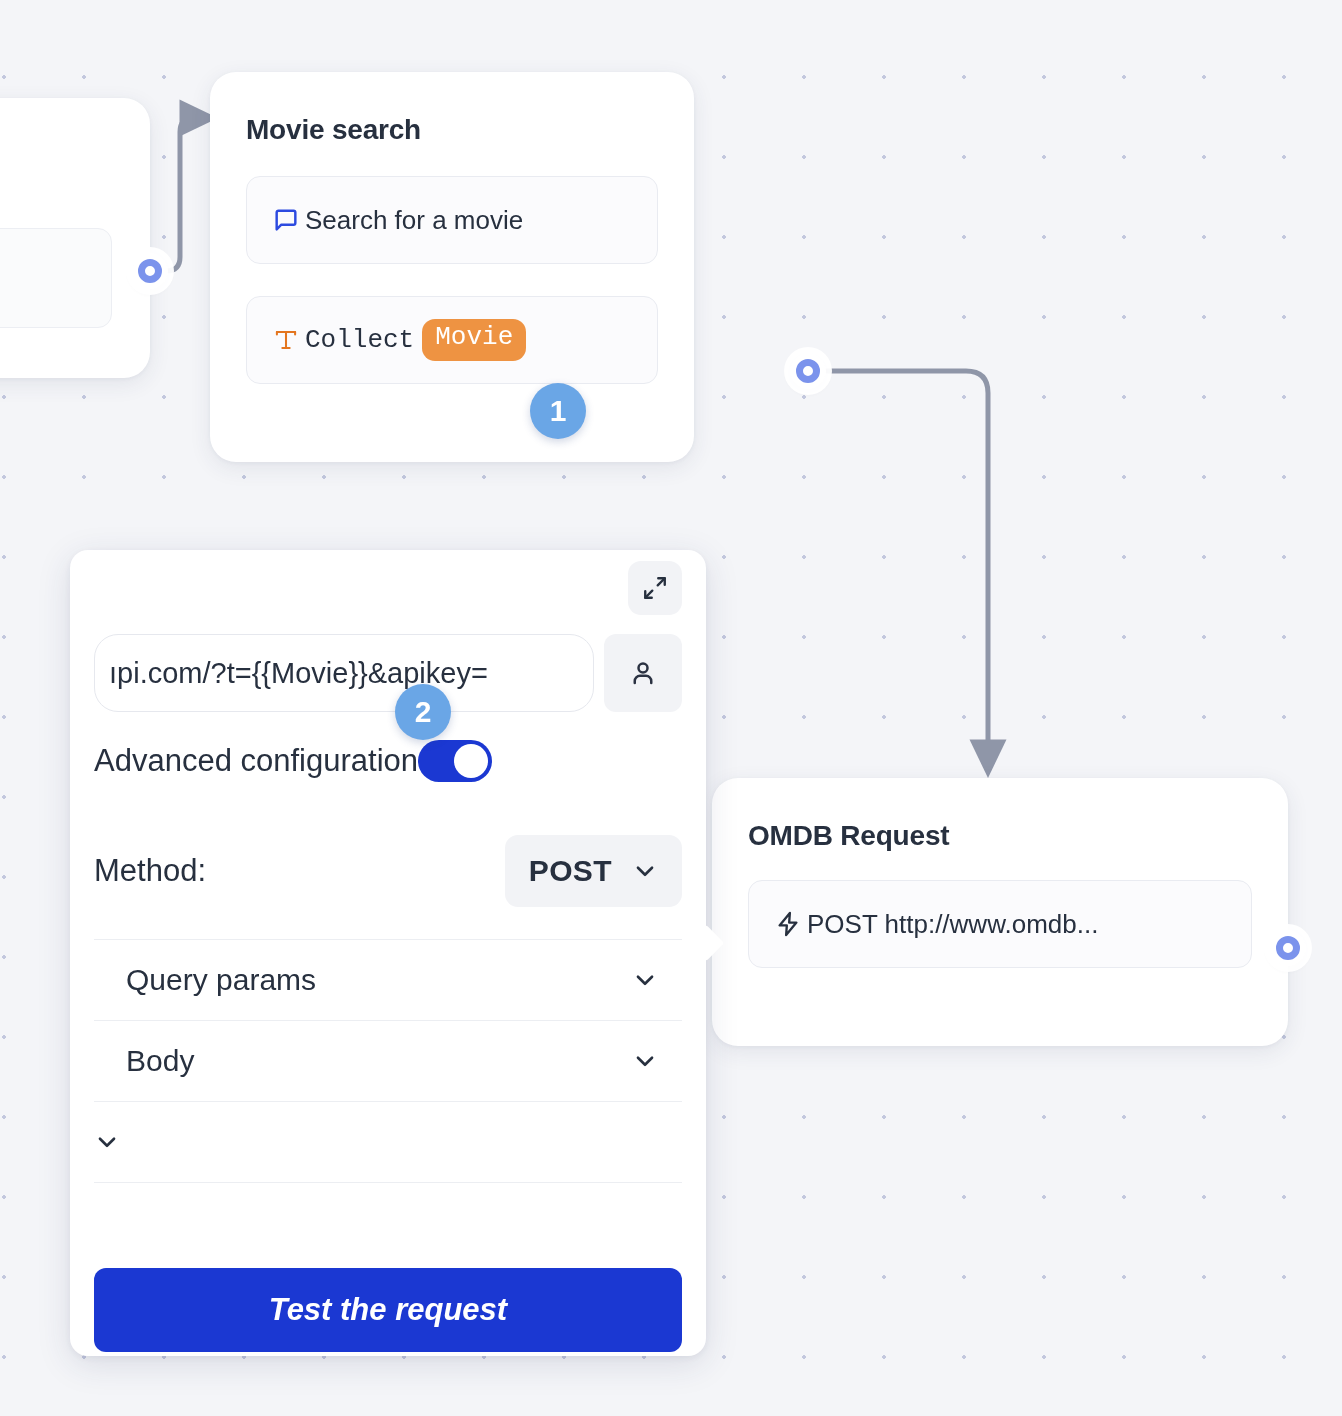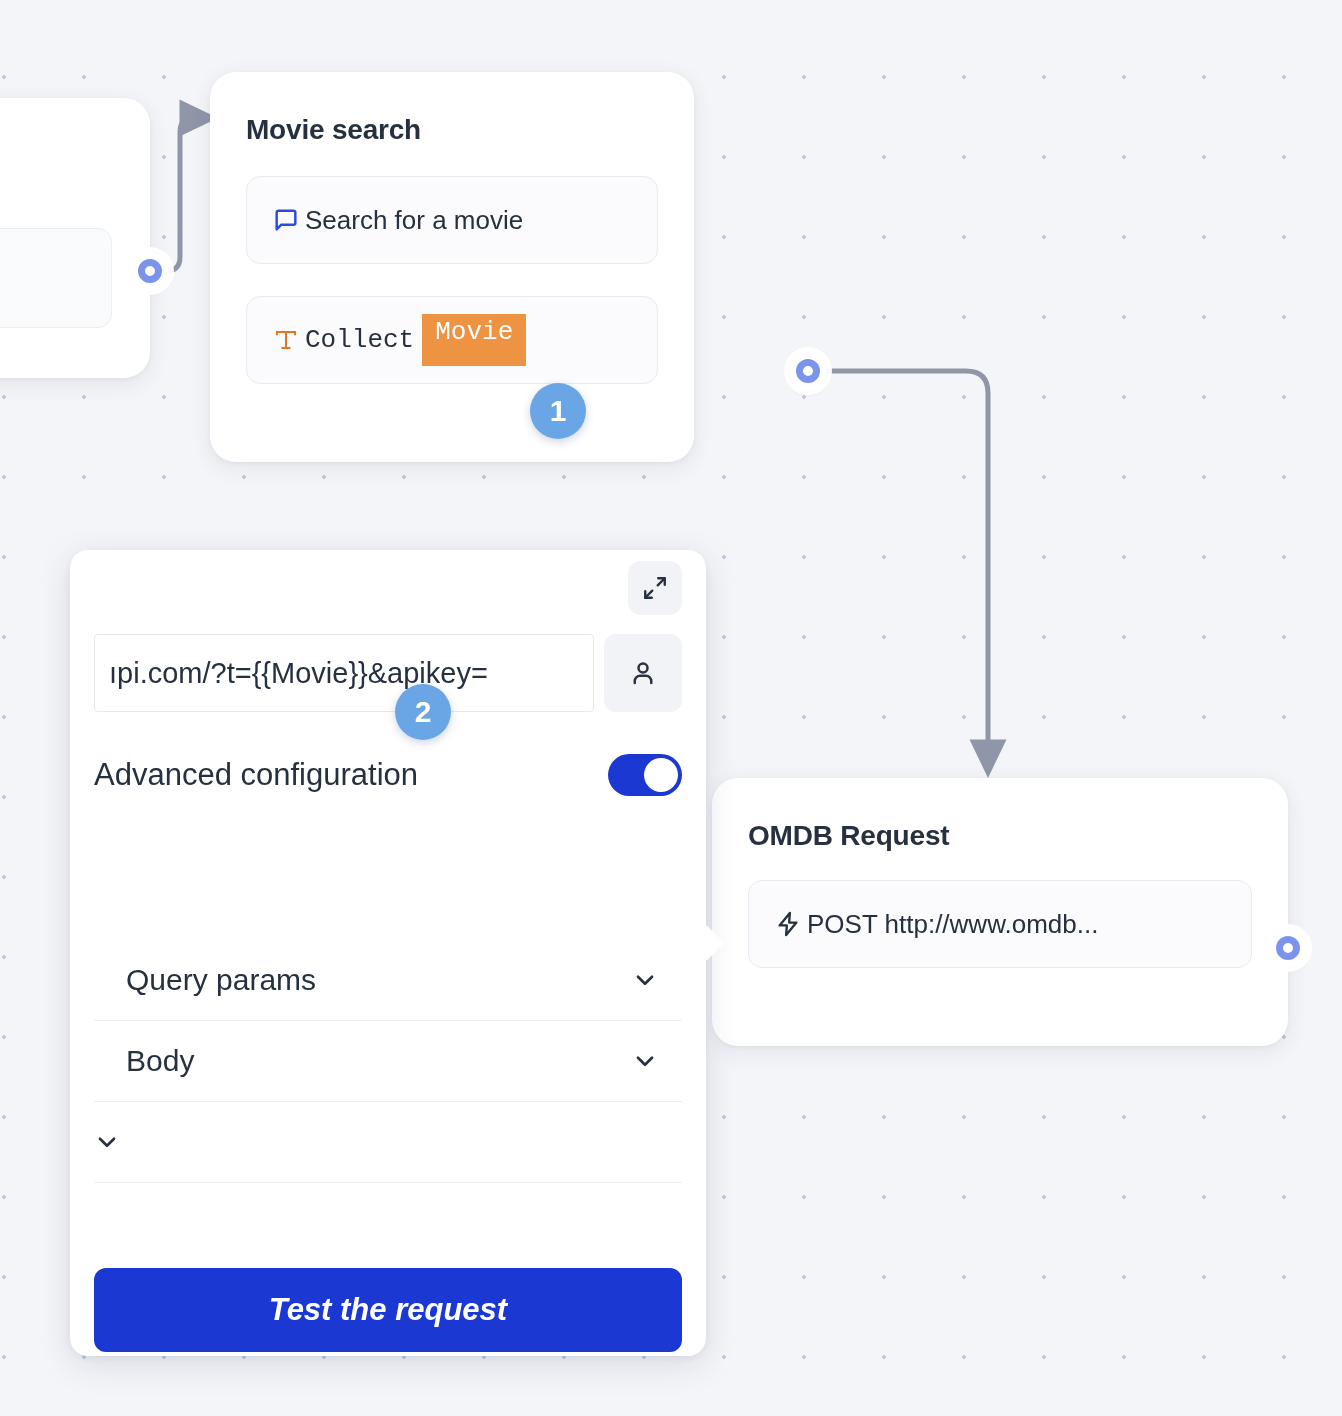--- a/index.html
+++ b/index.html
@@ -98,22 +98,22 @@
     height: 390px;
     padding: 42px 36px;
   }
   #node-movie-search .node-title { margin-bottom: 30px; }
   #node-movie-search .node-row + .node-row { margin-top: 32px; font-family: Liberation Mono, monospace; }
 
   .tag-badge {
     display: inline-block;
     background: #ee9342;
     color: #ffffff;
-    border-radius: 0;
-    padding: 4px 13px 18px;
+    border-radius: 13px;
+    padding: 4px 13px 8px;
     font-size: 26px;
     line-height: 1.12;
     margin-left: 4px;
   }
 
   
   #node-omdb {
     left: 712px;
     top: 778px;
     width: 576px;
@@ -212,21 +212,21 @@
     top: 84px;
     right: 24px;
     display: flex;
     gap: 10px;
     align-items: stretch;
   }
   #url-input {
     flex: 1 1 auto;
     height: 78px;
     border: 1.5px solid #e6e8ee;
-    border-radius: 4px;
+    border-radius: 24px;
     background: #ffffff;
     font-family: "Liberation Sans", sans-serif;
     font-size: 29px;
     color: #27303f;
     padding: 0 14px;
     outline: none;
     min-width: 0;
   }
   #user-btn {
     flex: 0 0 auto;
@@ -237,24 +237,24 @@
     display: flex;
     align-items: center;
     justify-content: center;
     cursor: pointer;
   }
 
   #adv-row {
     position: absolute;
     left: 24px;
     right: 24px;
-    top: 204px;
-    display: flex;
-    align-items: center;
-    justify-content: space-between;
+    top: 190px;
+    display: flex;
+    align-items: center;
+    justify-content: flex-start;
   }
   .panel-label {
     font-size: 31px;
     color: #27303f;
   }
   .toggle {
     width: 74px;
     height: 42px;
     border-radius: 21px;
     background: #1b38d2;
@@ -430,20 +430,29 @@
     </div>
   </div>
 
   <div id="adv-row">
     <span class="panel-label">Advanced configuration</span>
     <div class="toggle">
       <div class="knob"></div>
     </div>
   </div>
 
+  <div id="method-row">
+    <span class="panel-label">Method:</span>
+    <div id="method-select">
+      <span class="method-value">POST</span>
+      <svg class="chev-svg" width="26" height="26" viewBox="0 0 24 24" fill="none" stroke="#27303f" stroke-width="2.4" stroke-linecap="round" stroke-linejoin="round">
+        <path d="M5.5 9 12 15.5 18.5 9"></path>
+      </svg>
+    </div>
+  </div>
 
   <div class="accordion">
     <div class="acc-item">
       <span class="acc-label">Query params</span>
       <span class="acc-chev">
         <svg width="26" height="26" viewBox="0 0 24 24" fill="none" stroke="#27303f" stroke-width="2.4" stroke-linecap="round" stroke-linejoin="round">
           <path d="M5.5 9 12 15.5 18.5 9"></path>
         </svg>
       </span>
     </div>

